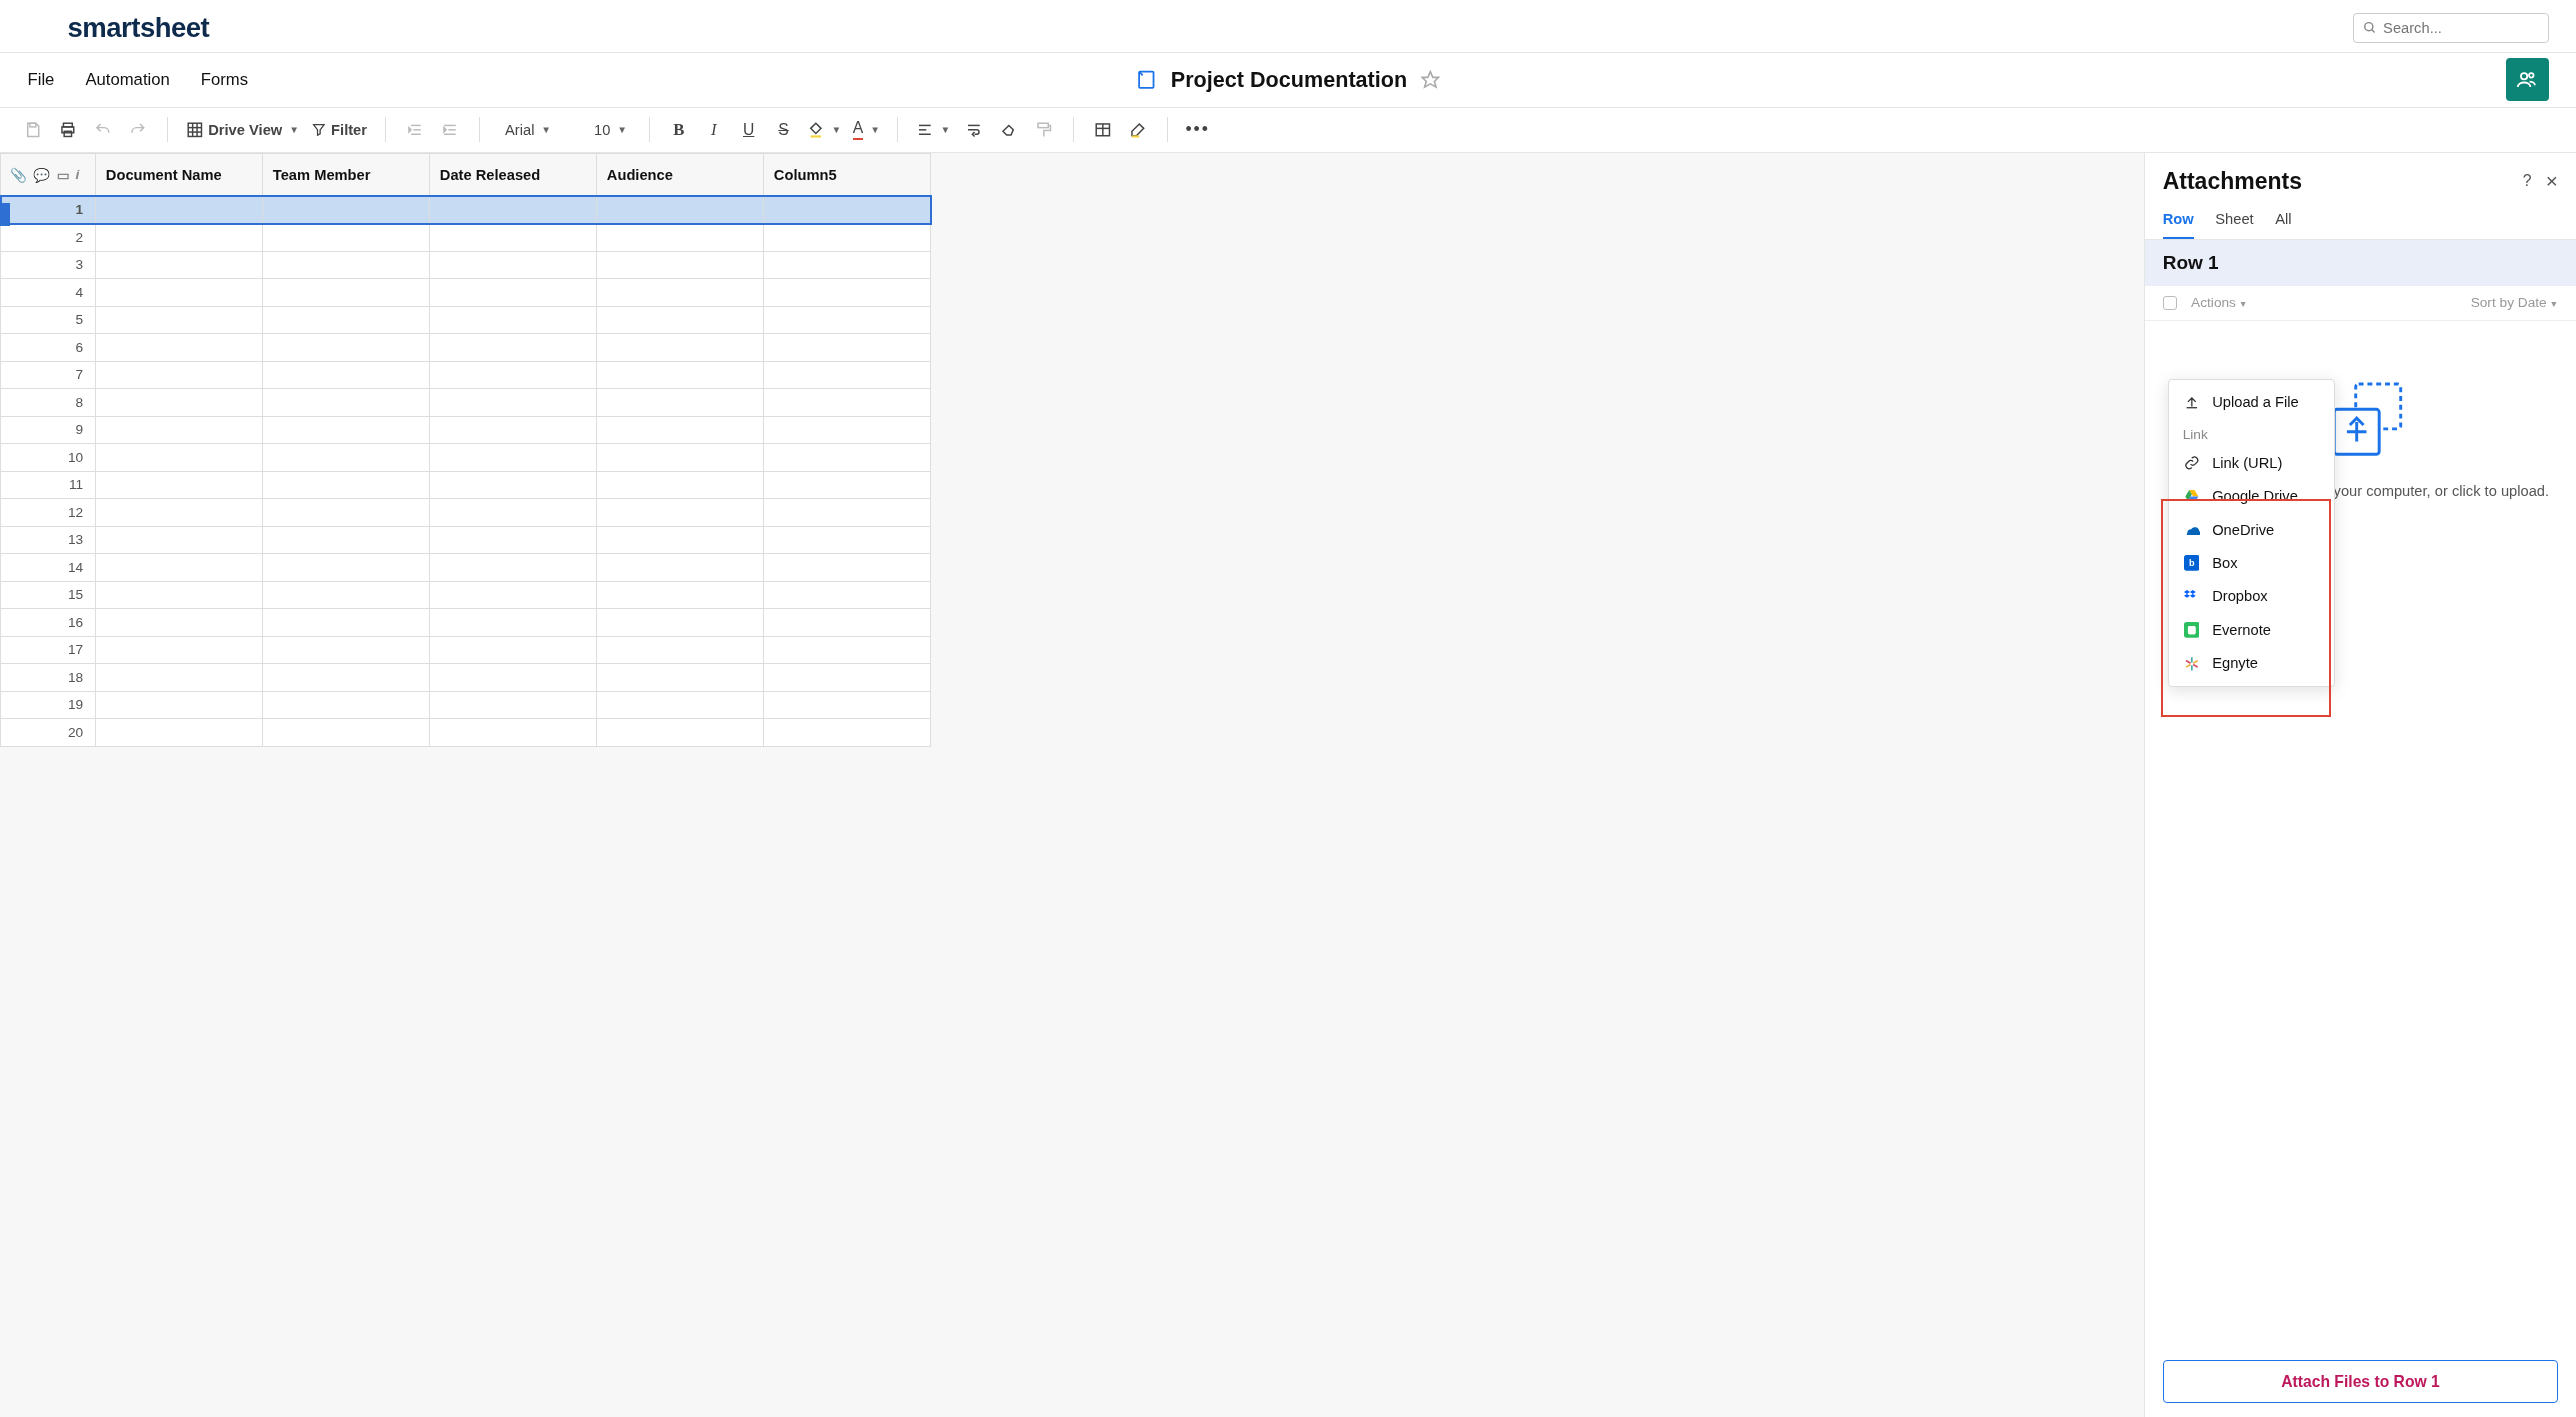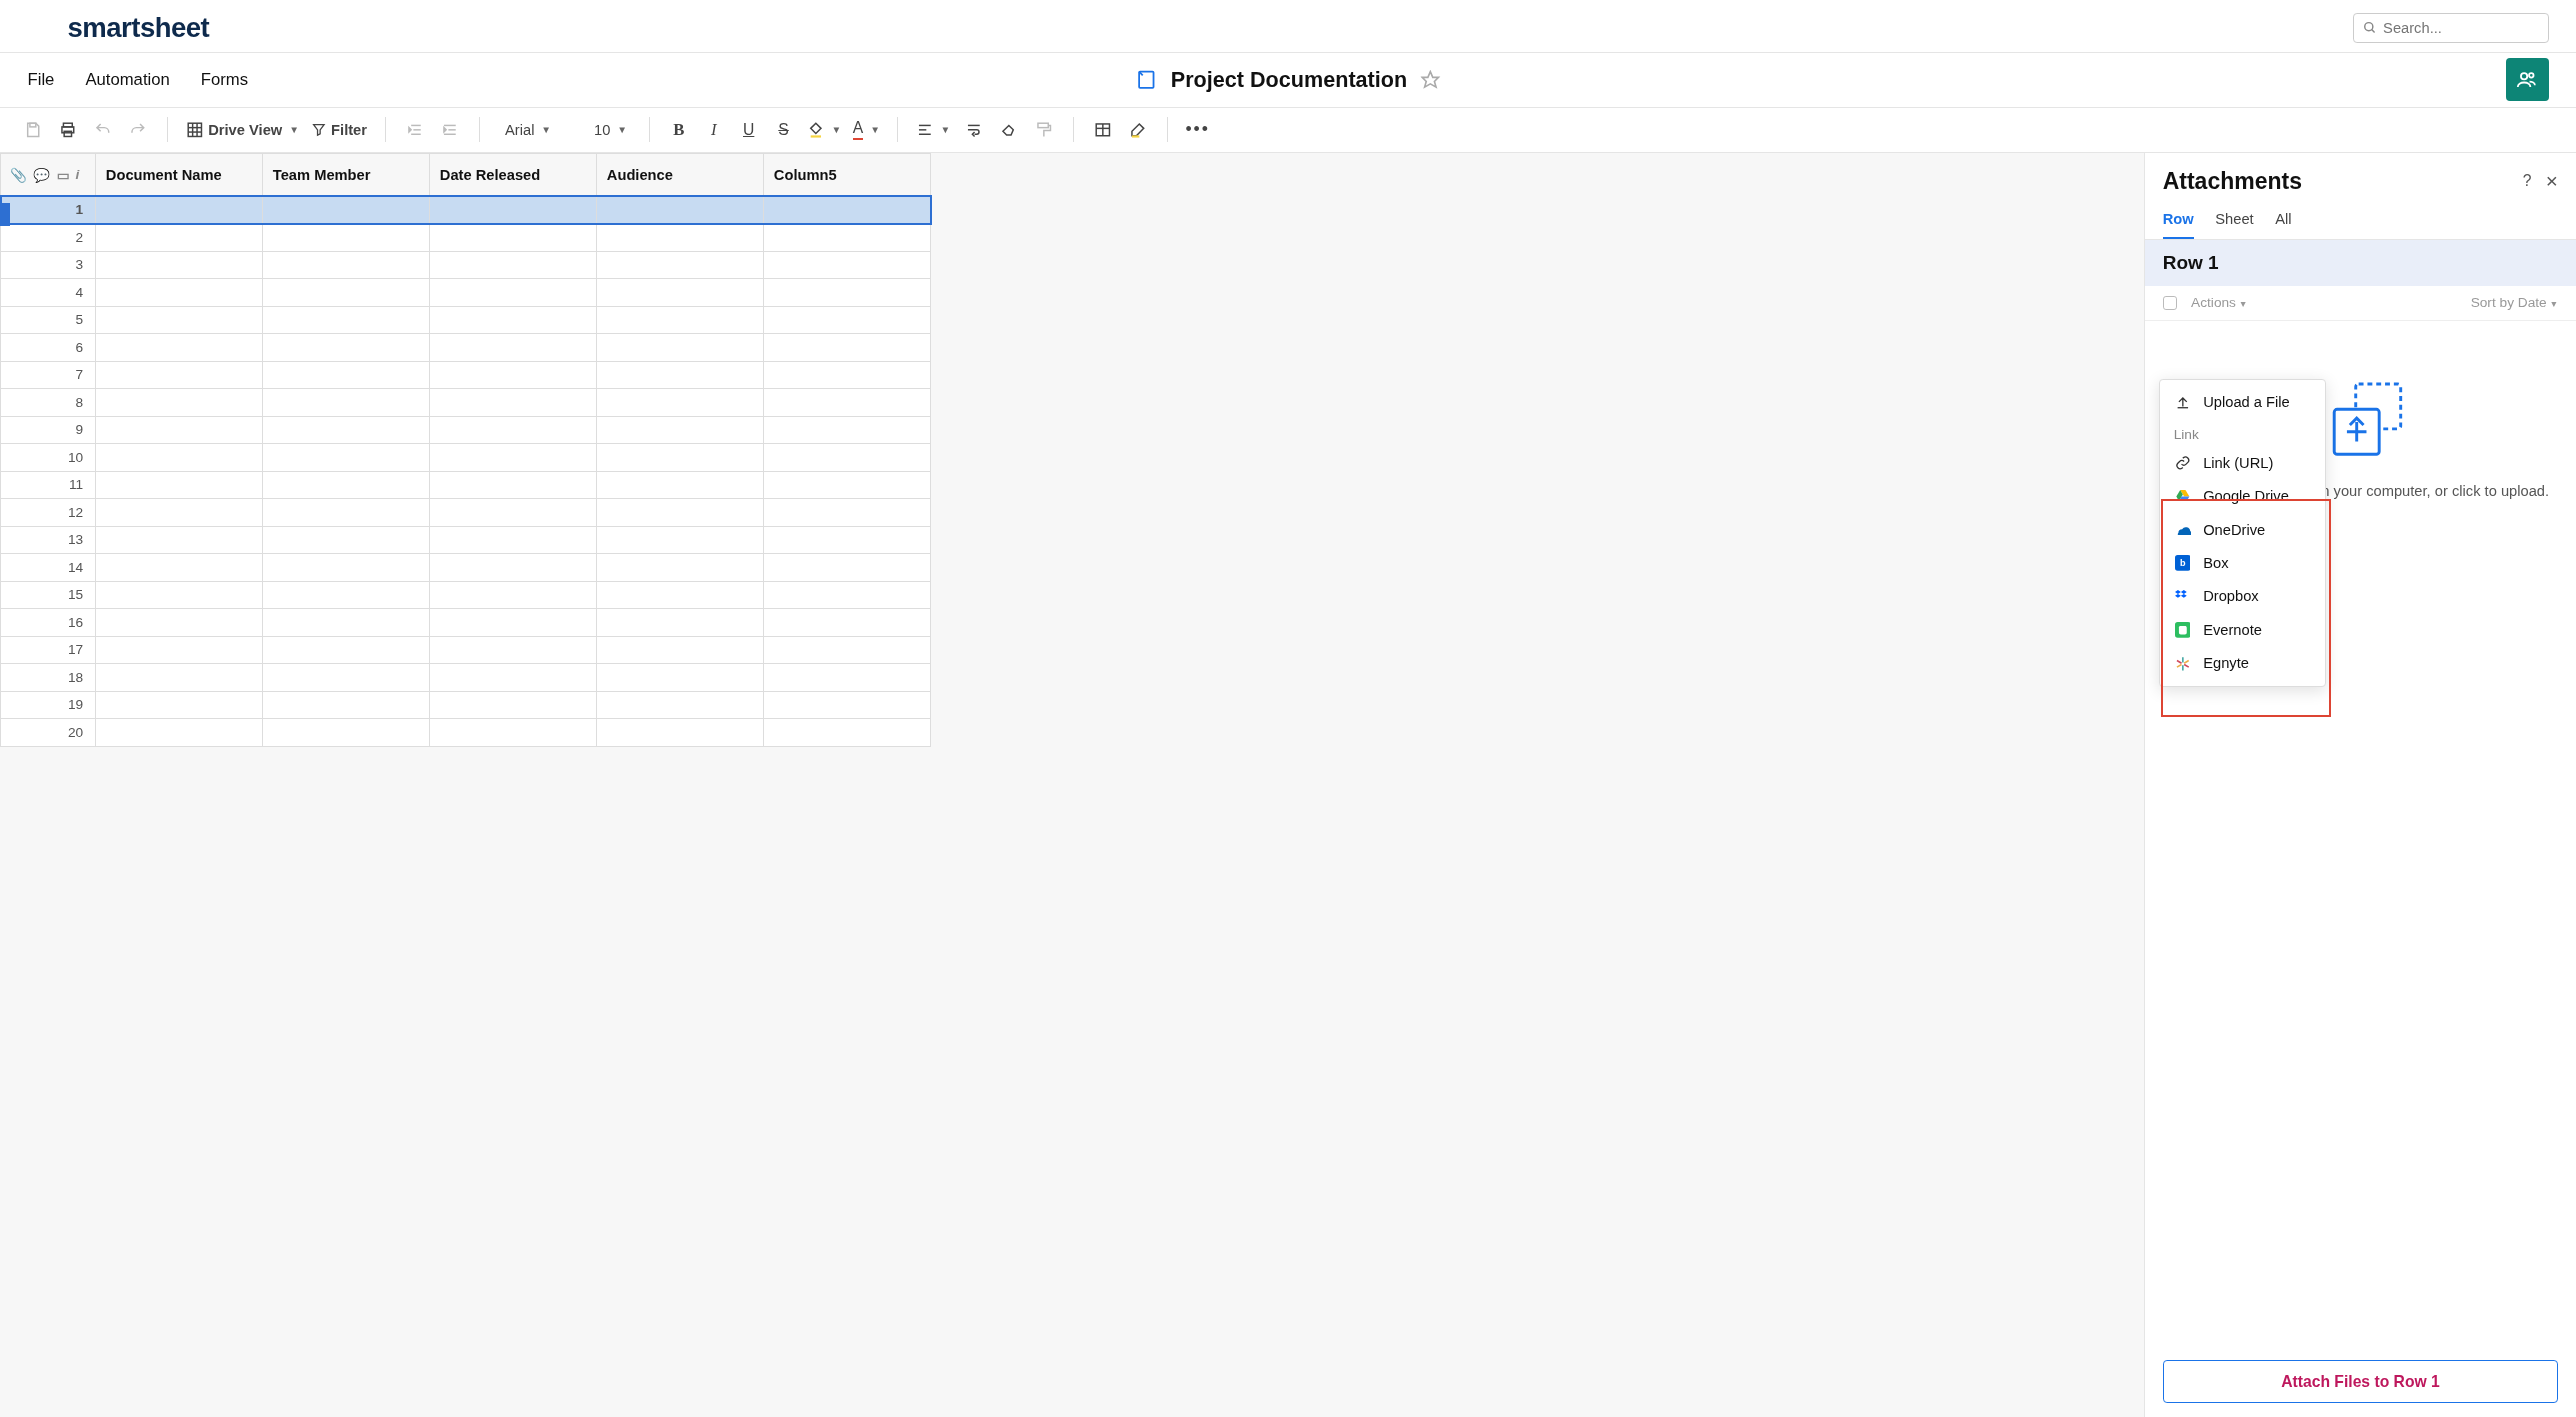--- a/index.html
+++ b/index.html
@@ -58,21 +58,21 @@
   .checkbox { width: 14.7px; height: 14.7px; border: 1.5px solid #bbb; border-radius: 2.9px; }
   .drop-caret { font-size: 8.8px; margin-left: 2.9px; }
 
   .dropzone { flex: 1; display: flex; flex-direction: column; align-items: center; padding-top: 59px; color: #555; position: relative; }
   .dz-icon-wrap { position: relative; width: 69px; height: 79px; margin-bottom: 23.6px; }
   .dz-text { font-size: 14.7px; text-align: center; }
 
   .attach-btn { margin: 11.8px 17.7px 13.7px 17.7px; border: 1.5px solid #1a73e8; color: #be185d; background: #fff; border-radius: 3.9px; height: 43px; font-size: 15.7px; font-weight: 700; cursor: pointer; }
 
   
-  .attach-menu { position: absolute; left: 14px; top: 226px; width: 167px; background: #fff; border: 1px solid #ddd; border-radius: 3.9px; box-shadow: 0 3.9px 15.7px rgba(0,0,0,0.12); z-index: 50; padding: 5.9px 0; }
+  .attach-menu { position: absolute; left: 23px; top: 226px; width: 167px; background: #fff; border: 1px solid #ddd; border-radius: 3.9px; box-shadow: 0 3.9px 15.7px rgba(0,0,0,0.12); z-index: 50; padding: 5.9px 0; }
   .attach-menu .am-item { display: flex; align-items: center; gap: 11.8px; padding: 7.9px 13.7px; font-size: 14.7px; cursor: pointer; }
   .attach-menu .am-section { padding: 7.9px 13.7px 3.9px 13.7px; font-size: 13.7px; color: #888; }
   .am-icon { width: 17.7px; height: 17.7px; display: inline-flex; align-items: center; justify-content: center; flex-shrink: 0; }
   .highlight-box { position: absolute; border: 2px solid #d43; pointer-events: none; z-index: 60; }
 
   svg { display: block; }
 </style>
 </head>
 <body>
 

